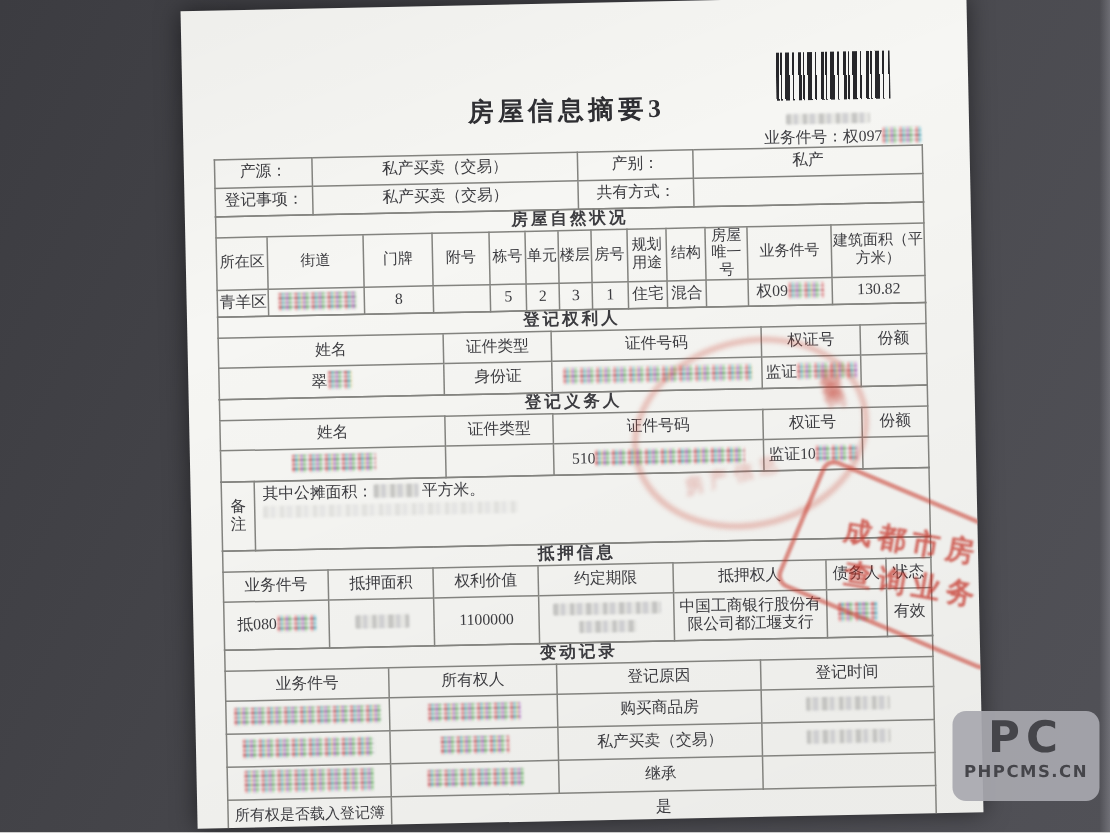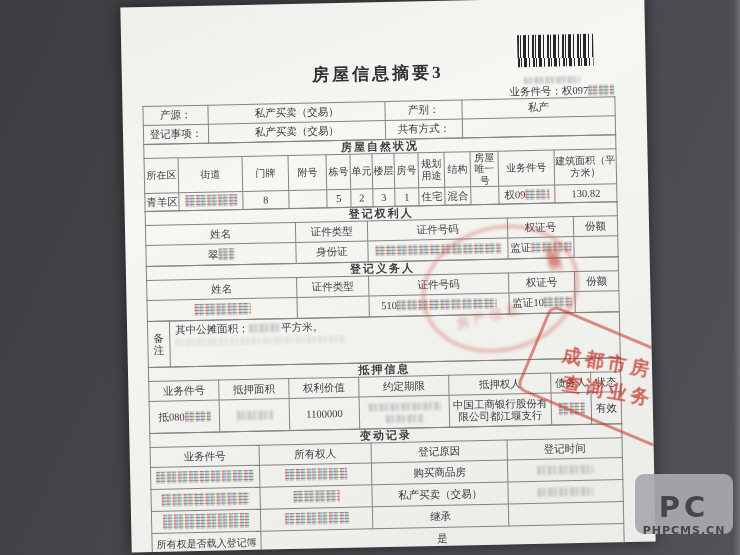--- a/index.html
+++ b/index.html
@@ -23,21 +23,21 @@
       repeating-linear-gradient(90deg,#e05a5a 0 2px,#58b8c8 2px 4px,#e8d26a 4px 5px,#b06ac8 5px 7px,#72c06a 7px 9px,#e2e2e0 9px 11px);}
   .mzl{display:inline-block;height:9px;vertical-align:-1px;opacity:.75;filter:blur(.8px);border-radius:1px;
       background:repeating-linear-gradient(90deg,#b6b6b4 0 3px,#dadad6 3px 5px,#c4c4c8 5px 8px,#e2e2de 8px 11px);}
   .stamp-oval{position:absolute;left:294px;top:226px;width:152px;height:118px;border:4px solid rgba(206,80,66,.32);border-radius:50%;transform:rotate(-14deg);filter:blur(1.4px);}
   .stamp-oval .t1{position:absolute;right:8px;top:18px;writing-mode:vertical-rl;font-size:14px;letter-spacing:5px;color:rgba(198,70,58,.42);font-weight:bold;}
   .stamp-oval .t2{position:absolute;left:24px;bottom:26px;font-size:13px;letter-spacing:4px;color:rgba(198,70,58,.30);font-weight:bold;}
   .stamp-rect{position:absolute;left:399px;top:333px;width:150px;height:86px;border:3px solid rgba(198,52,40,.55);border-radius:9px;transform:rotate(24deg);filter:blur(.6px);display:flex;align-items:center;justify-content:center;}
   .stamp-rect .lines{transform:rotate(-13deg);text-align:center;font-weight:bold;font-size:19px;letter-spacing:4px;color:rgba(196,46,34,.72);line-height:1.45;}
   .stamp-rect .lines .l2{padding-left:10px;}
   .logo{position:absolute;left:635px;top:474px;width:98px;height:60px;background:rgba(168,168,175,.92);border-radius:9px;text-align:center;color:#45454a;font-family:"DejaVu Sans","Liberation Sans",sans-serif;z-index:5;}
-  .logo .pc{font-size:29px;font-weight:bold;letter-spacing:4px;line-height:34px;margin-top:16px;}
+  .logo .pc{font-size:29px;font-weight:bold;letter-spacing:4px;line-height:34px;margin-top:0;}
   .logo .cap{font-size:11px;font-weight:bold;letter-spacing:1px;line-height:14px;}
 </style>
 </head>
 <body>
 
 <div class="stage">
   <div class="paper">
 
     <div class="barcode"></div>
     <div class="barcode-num"><span class="mzl" style="width:56px;height:7px"></span></div>

